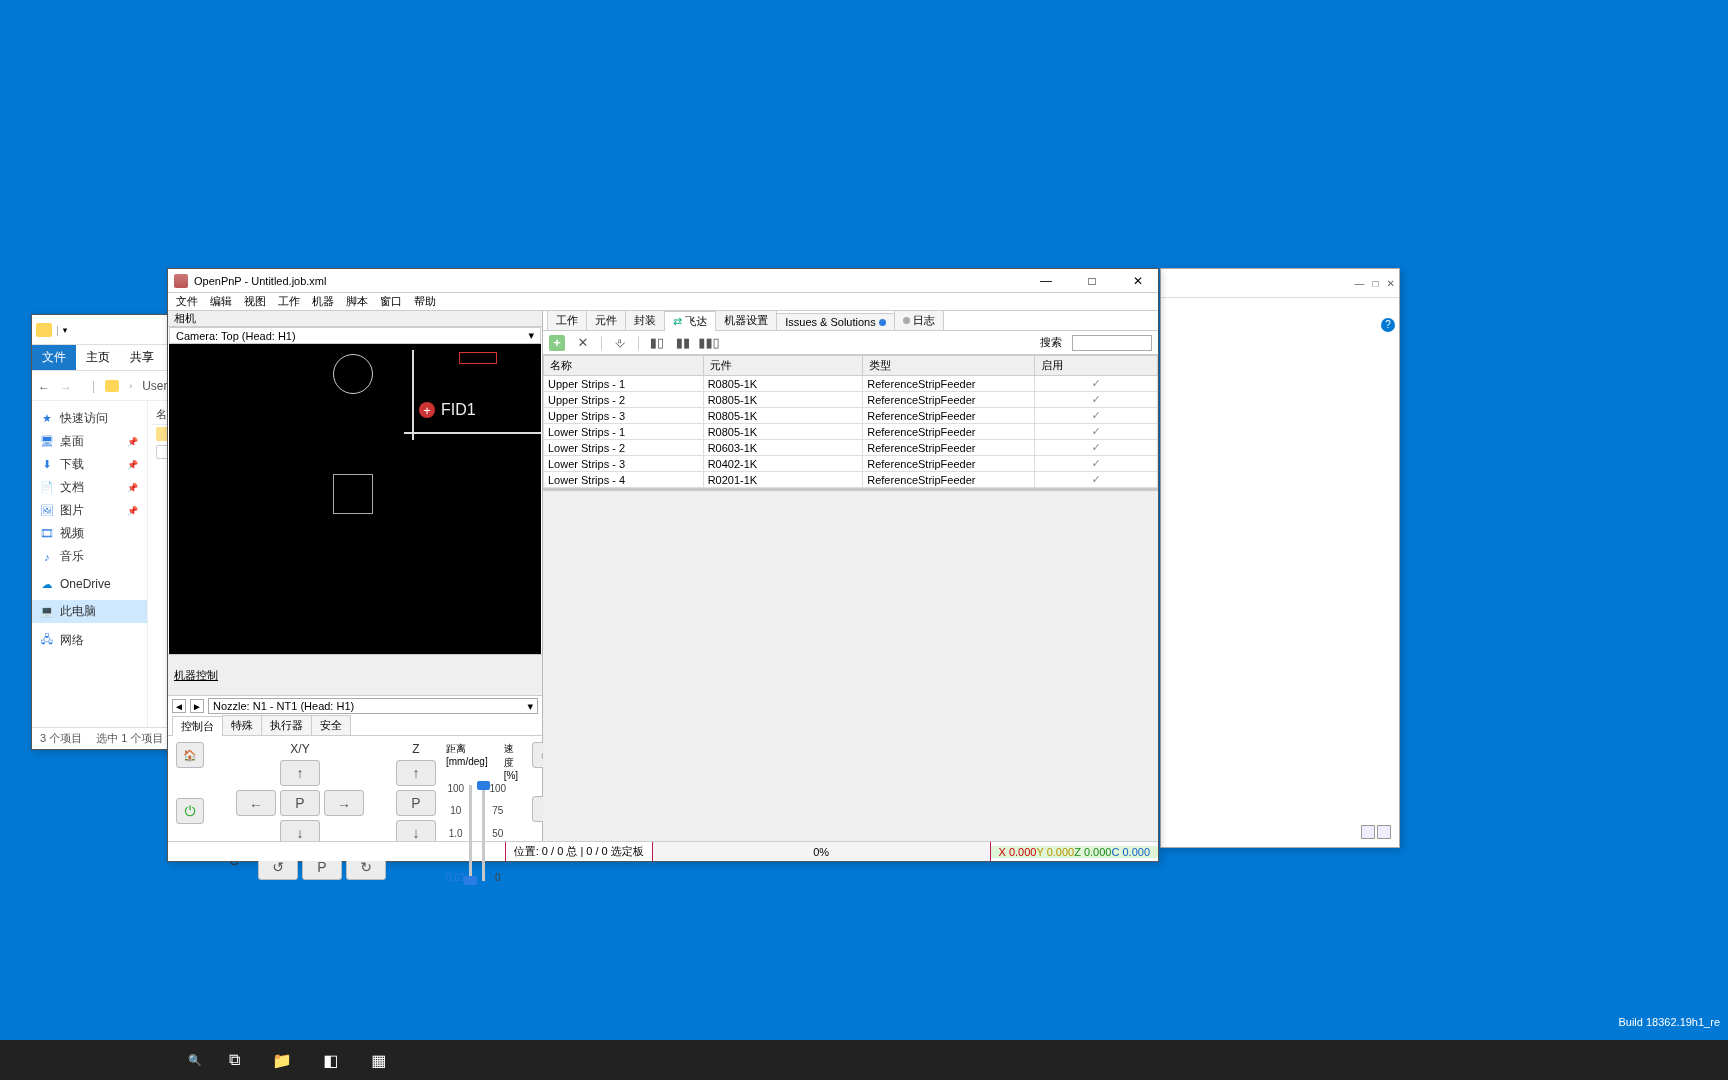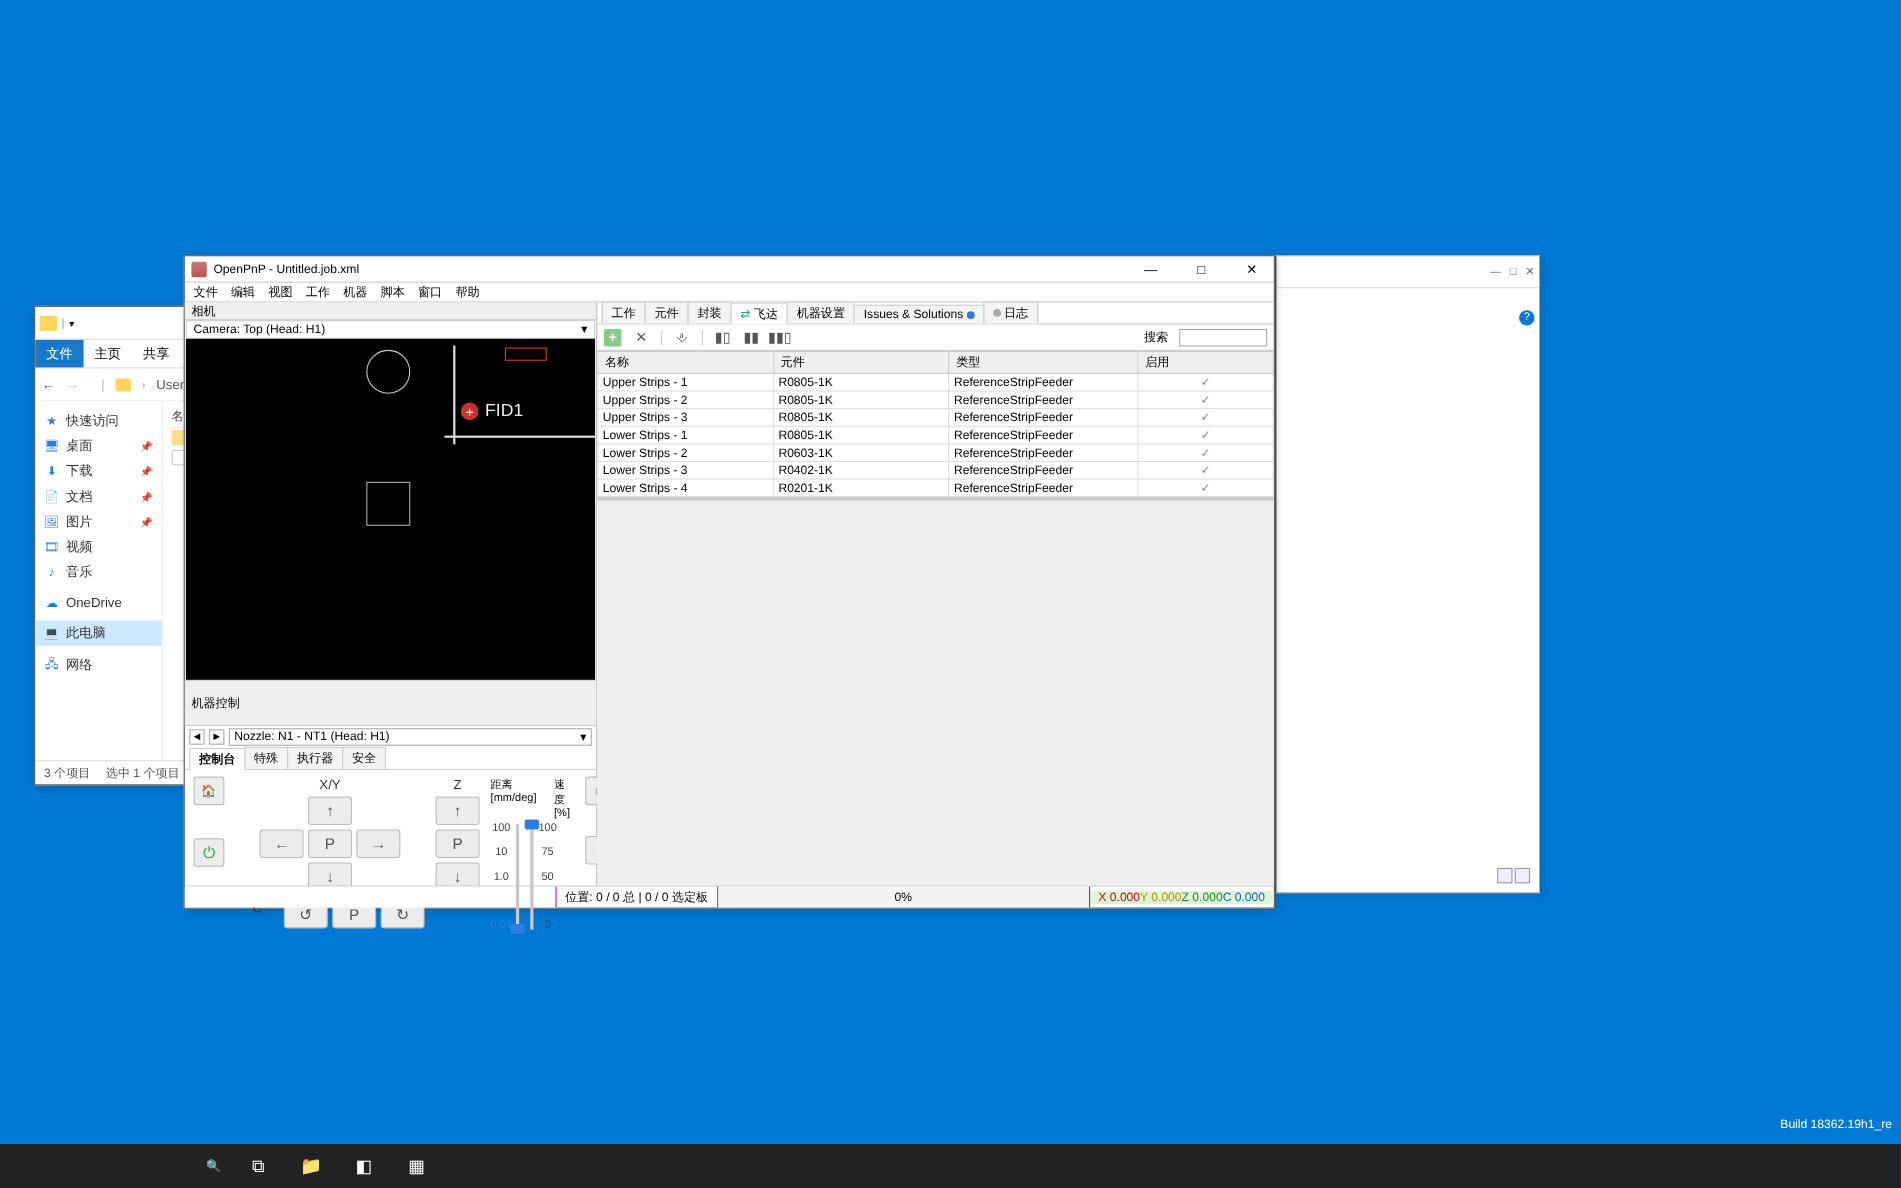--- a/index.html
+++ b/index.html
@@ -10,21 +10,21 @@
 
 
 .build-info { position: absolute; right: 8px; bottom: 52px; color: #fff; font-size: 11px; }
 
 
 .taskbar { position: absolute; bottom: 0; left: 0; right: 0; height: 40px; background: #222; display: flex; align-items: center; padding-left: 180px; gap: 2px; }
 .taskbar-item { width: 46px; height: 40px; display: flex; align-items: center; justify-content: center; color: #fff; font-size: 16px; }
 .taskbar-item:first-child { color: #fff; font-size: 11px; padding: 0 8px; width: auto; }
 
 
-.window { position: absolute; background: #fff; border: 1px solid #555; box-shadow: 2px 2px 8px rgba(0,0,0,.2); display: flex; flex-direction: column; }
+.window { position: absolute; background: #fff; border: 1px solid #555; box-shadow: 2px 2px 8px rgba(0,0,0,.2); display: flex; flex-direction: column; margin-top: 36px; }
 
 
 .bg-window { left: 1160px; top: 232px; width: 240px; height: 580px; border-color: #aaa; z-index: 1; }
 .bg-window-titlebar { height: 28px; display: flex; justify-content: flex-end; align-items: center; padding-right: 4px; gap: 8px; }
 .bg-window-titlebar span { font-size: 10px; color: #666; }
 .bg-window-body { flex: 1; background: #fff; border-top: 1px solid #ddd; position: relative; }
 .bg-help-icon { position: absolute; right: 4px; top: 20px; width: 14px; height: 14px; border-radius: 50%; background: #0078d4; color: #fff; font-size: 10px; text-align: center; line-height: 14px; }
 .bg-view-icons { position: absolute; right: 8px; bottom: 8px; display: flex; gap: 2px; }
 .bg-view-icons span { width: 14px; height: 14px; border: 1px solid #999; background: #eef; font-size: 8px; }
 
@@ -66,28 +66,28 @@
 .op-camera-view { flex: 0 0 310px; background: #000; position: relative; margin: 0 1px; overflow: hidden; }
 .cam-circle { position: absolute; left: 164px; top: 10px; width: 40px; height: 40px; border: 1px solid #ccc; border-radius: 50%; }
 .cam-square { position: absolute; left: 164px; top: 130px; width: 40px; height: 40px; border: 1px solid #aaa; }
 .cam-pcb-lines { position: absolute; left: 235px; top: 6px; right: 0; height: 90px; }
 .cam-line-h { position: absolute; left: 0; right: 0; height: 2px; background: #ddd; top: 82px; }
 .cam-line-v { position: absolute; left: 8px; top: 0; bottom: 0; width: 2px; background: #ddd; }
 .cam-red-comp { position: absolute; left: 290px; top: 8px; width: 38px; height: 12px; border: 1px solid #d33; }
 .cam-fid { position: absolute; left: 250px; top: 57px; display: flex; align-items: center; gap: 6px; color: #eee; font-family: monospace; font-size: 16px; }
 .cam-fid .dot { width: 16px; height: 16px; border-radius: 50%; background: #c33; display: flex; align-items: center; justify-content: center; color: #fff; font-size: 13px; line-height: 1; }
 
-.op-mc-label { height: 18px; font-size: 11px; padding: 20px 6px; background: #efefef; border-top: 1px solid #ccc; border-bottom: 1px solid #ccc; display: flex; align-items: center; }
+.op-mc-label { height: 18px; font-size: 11px; padding: 20px 6px; background: #efefef; border-top: 1px solid #ccc; border-bottom: 1px solid #ccc; display: flex; align-items: center; text-decoration: underline; }
 .op-nozzle-row { height: 22px; display: flex; align-items: center; gap: 4px; padding: 2px 4px; }
 .op-nozzle-row .dir-icon { width: 14px; height: 14px; border: 1px solid #aaa; font-size: 10px; display: flex; align-items: center; justify-content: center; }
 .op-nozzle-select { flex: 1; border: 1px solid #aaa; font-size: 11px; padding: 1px 4px; height: 16px; display: flex; align-items: center; justify-content: space-between; font-family: monospace; }
 
 .op-mc-tabs { height: 20px; display: flex; align-items: end; gap: 0; font-size: 11px; border-bottom: 1px solid #ccc; padding: 0 4px; }
 .op-mc-tabs .tab { padding: 2px 8px; border: 1px solid #ccc; border-bottom: none; background: #f4f4f4; margin-right: -1px; }
-.op-mc-tabs .tab.active { background: #fff; position: relative; top: 1px; font-weight: bold; }
+.op-mc-tabs .tab.active { background: #fff; position: relative; top: 1px; }
 
 .op-mc-panel { flex: 1; display: flex; padding: 6px 8px; gap: 10px; font-size: 11px; align-items: flex-start; }
 .jog-block { display: flex; flex-direction: column; align-items: center; gap: 4px; }
 .jog-row { display: flex; gap: 4px; }
 .jog-btn { width: 40px; height: 26px; background: #ececec; border: 1px solid #bbb; border-radius: 3px; display: flex; align-items: center; justify-content: center; font-size: 14px; color: #555; }
 .jog-label { font-size: 12px; color: #333; }
 .axis-col { display: flex; flex-direction: column; align-items: center; gap: 4px; }
 .dist-col { display: flex; flex-direction: column; gap: 6px; font-size: 10px; color: #444; align-items: center; }
 .dist-header { display: flex; gap: 16px; font-size: 10px; }
 .slider-col { display: flex; flex-direction: column; align-items: center; justify-content: space-between; height: 100px; font-size: 10px; position: relative; }

